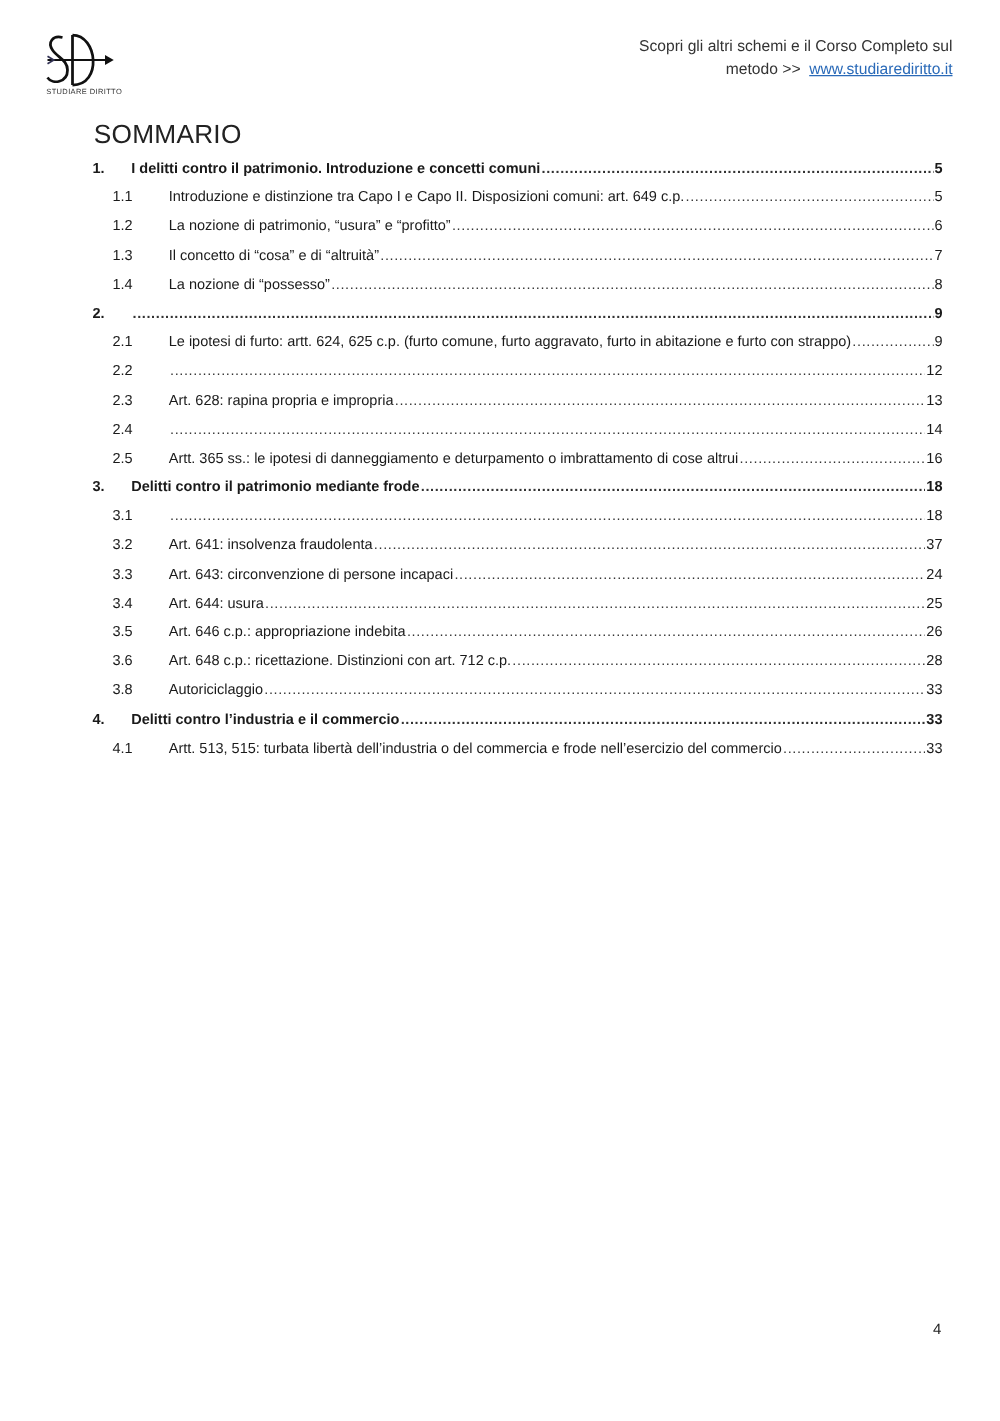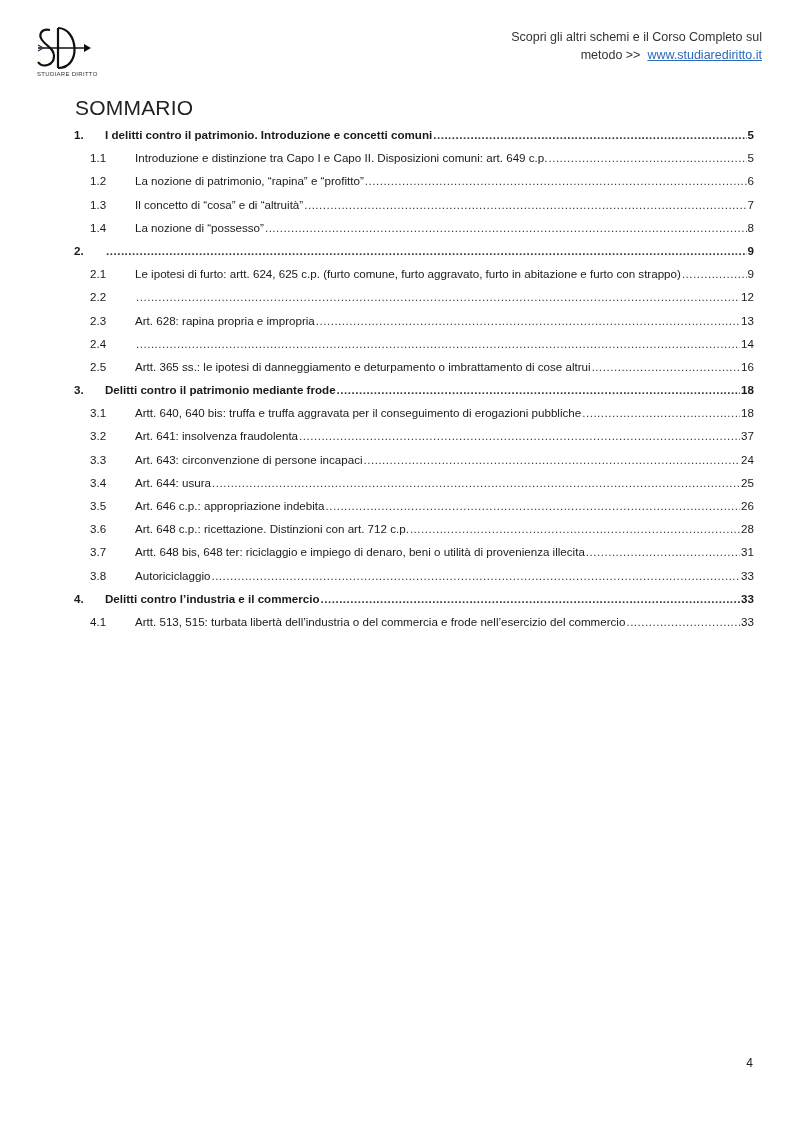--- a/index.html
+++ b/index.html
@@ -61,21 +61,21 @@
       <span class="page">5</span>
     </div>
     <div class="row lvl2">
       <span class="num">1.1</span>
       <span class="text">Introduzione e distinzione tra Capo I e Capo II. Disposizioni comuni: art. 649 c.p.</span>
       <span class="dots"></span>
       <span class="page">5</span>
     </div>
     <div class="row lvl2">
       <span class="num">1.2</span>
-      <span class="text">La nozione di patrimonio, “rapina” e “profitto”</span>
+      <span class="text">La nozione di patrimonio, “usura” e “profitto”</span>
       <span class="dots"></span>
       <span class="page">6</span>
     </div>
     <div class="row lvl2">
       <span class="num">1.3</span>
       <span class="text">Il concetto di “cosa” e di “altruità”</span>
       <span class="dots"></span>
       <span class="page">7</span>
     </div>
     <div class="row lvl2">
@@ -118,21 +118,20 @@
       <span class="page">16</span>
     </div>
     <div class="row lvl1">
       <span class="num">3.</span>
       <span class="text">Delitti contro il patrimonio mediante frode</span>
       <span class="dots"></span>
       <span class="page">18</span>
     </div>
     <div class="row lvl2">
       <span class="num">3.1</span>
-      <span class="text">Artt. 640, 640 bis: truffa e truffa aggravata per il conseguimento di erogazioni pubbliche</span>
       <span class="dots"></span>
       <span class="page">18</span>
     </div>
     <div class="row lvl2">
       <span class="num">3.2</span>
       <span class="text">Art. 641: insolvenza fraudolenta</span>
       <span class="dots"></span>
       <span class="page">37</span>
     </div>
     <div class="row lvl2">
@@ -153,26 +152,20 @@
       <span class="dots"></span>
       <span class="page">26</span>
     </div>
     <div class="row lvl2">
       <span class="num">3.6</span>
       <span class="text">Art. 648 c.p.: ricettazione. Distinzioni con art. 712 c.p.</span>
       <span class="dots"></span>
       <span class="page">28</span>
     </div>
     <div class="row lvl2">
-      <span class="num">3.7</span>
-      <span class="text">Artt. 648 bis, 648 ter: riciclaggio e impiego di denaro, beni o utilità di provenienza illecita</span>
-      <span class="dots"></span>
-      <span class="page">31</span>
-    </div>
-    <div class="row lvl2">
       <span class="num">3.8</span>
       <span class="text">Autoriciclaggio</span>
       <span class="dots"></span>
       <span class="page">33</span>
     </div>
     <div class="row lvl1">
       <span class="num">4.</span>
       <span class="text">Delitti contro l’industria e il commercio</span>
       <span class="dots"></span>
       <span class="page">33</span>

